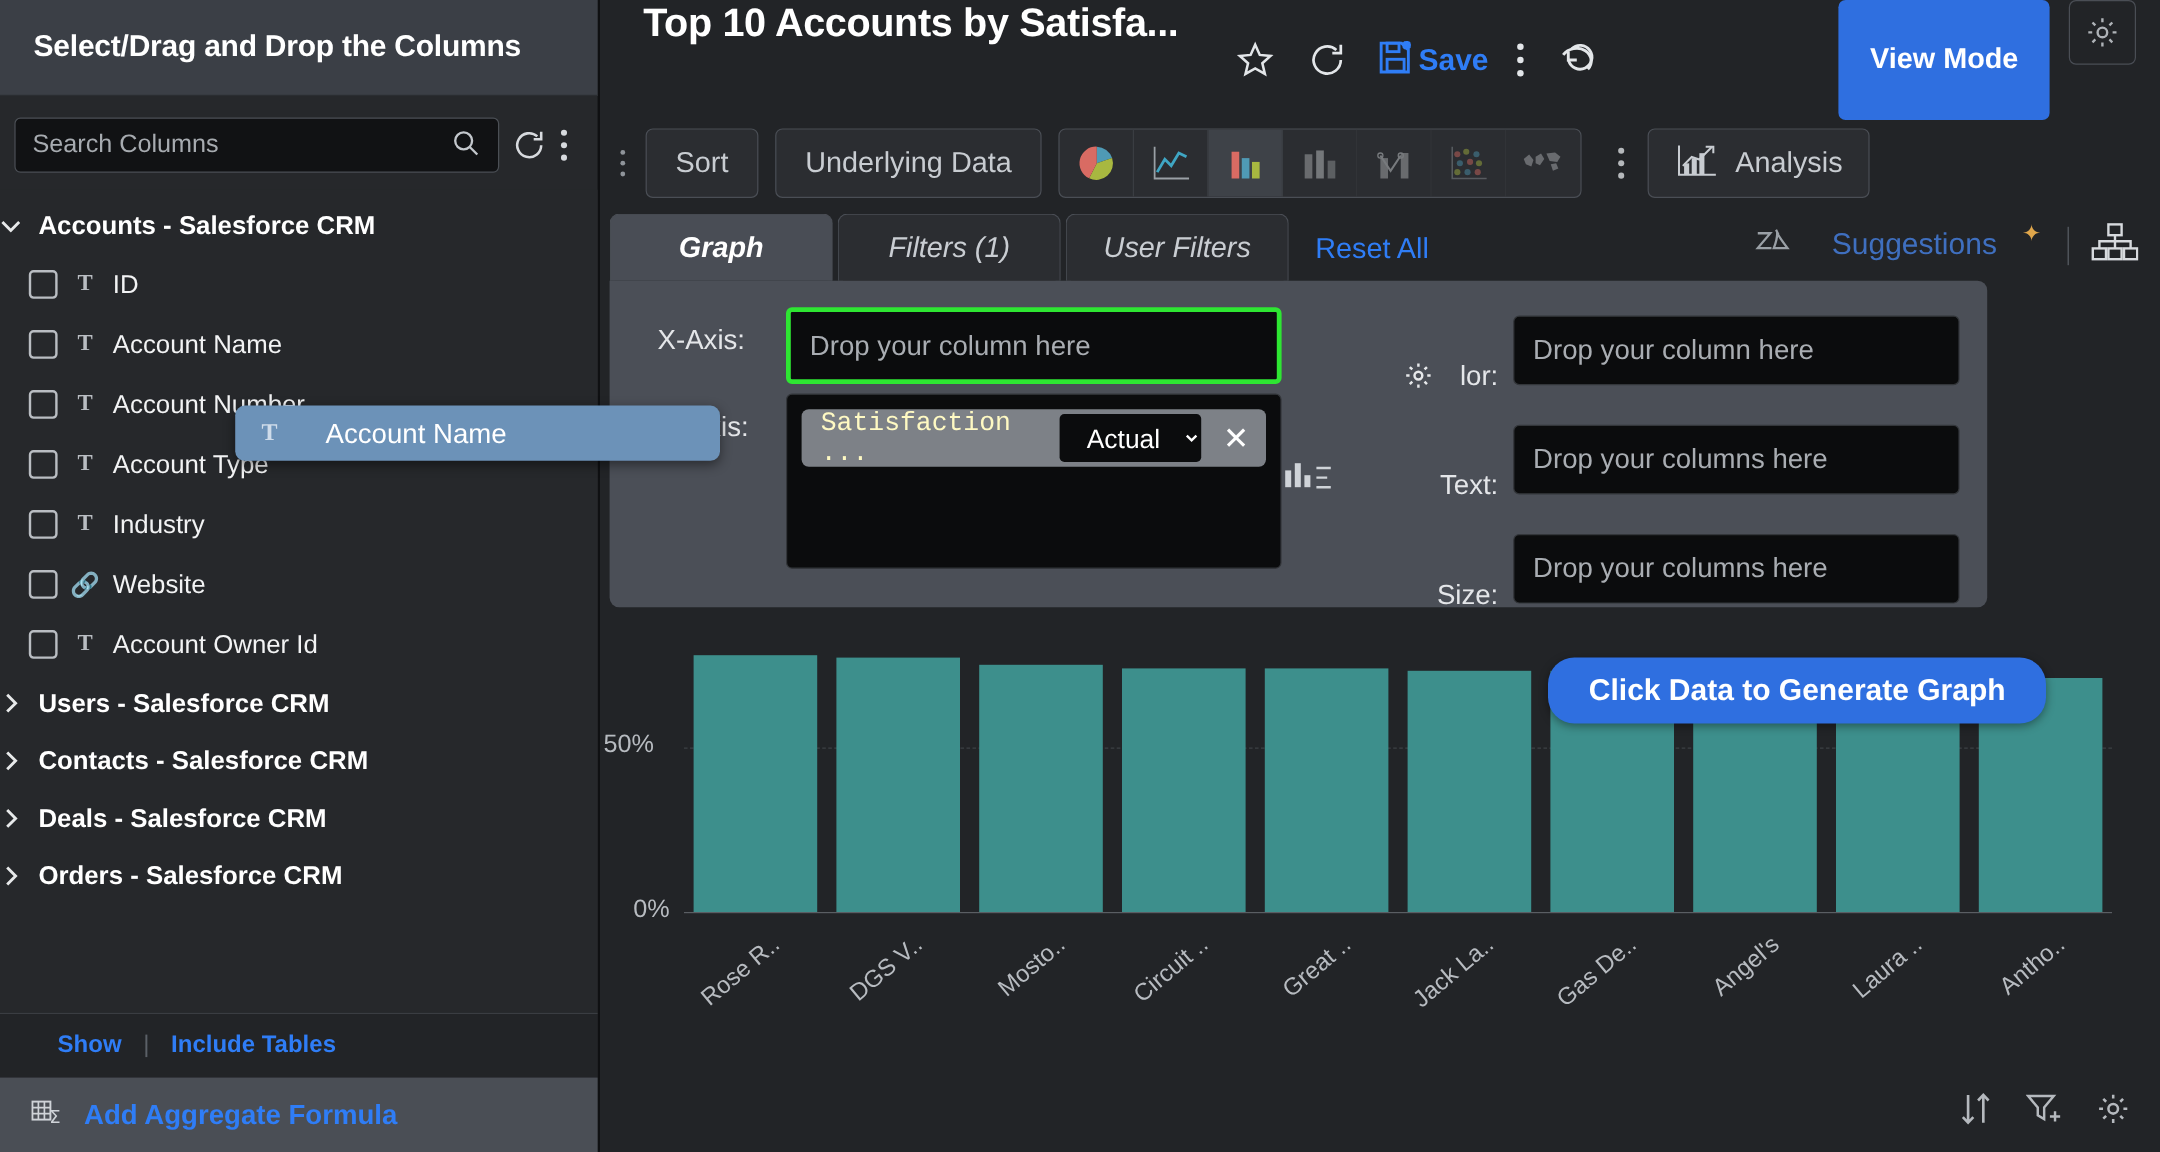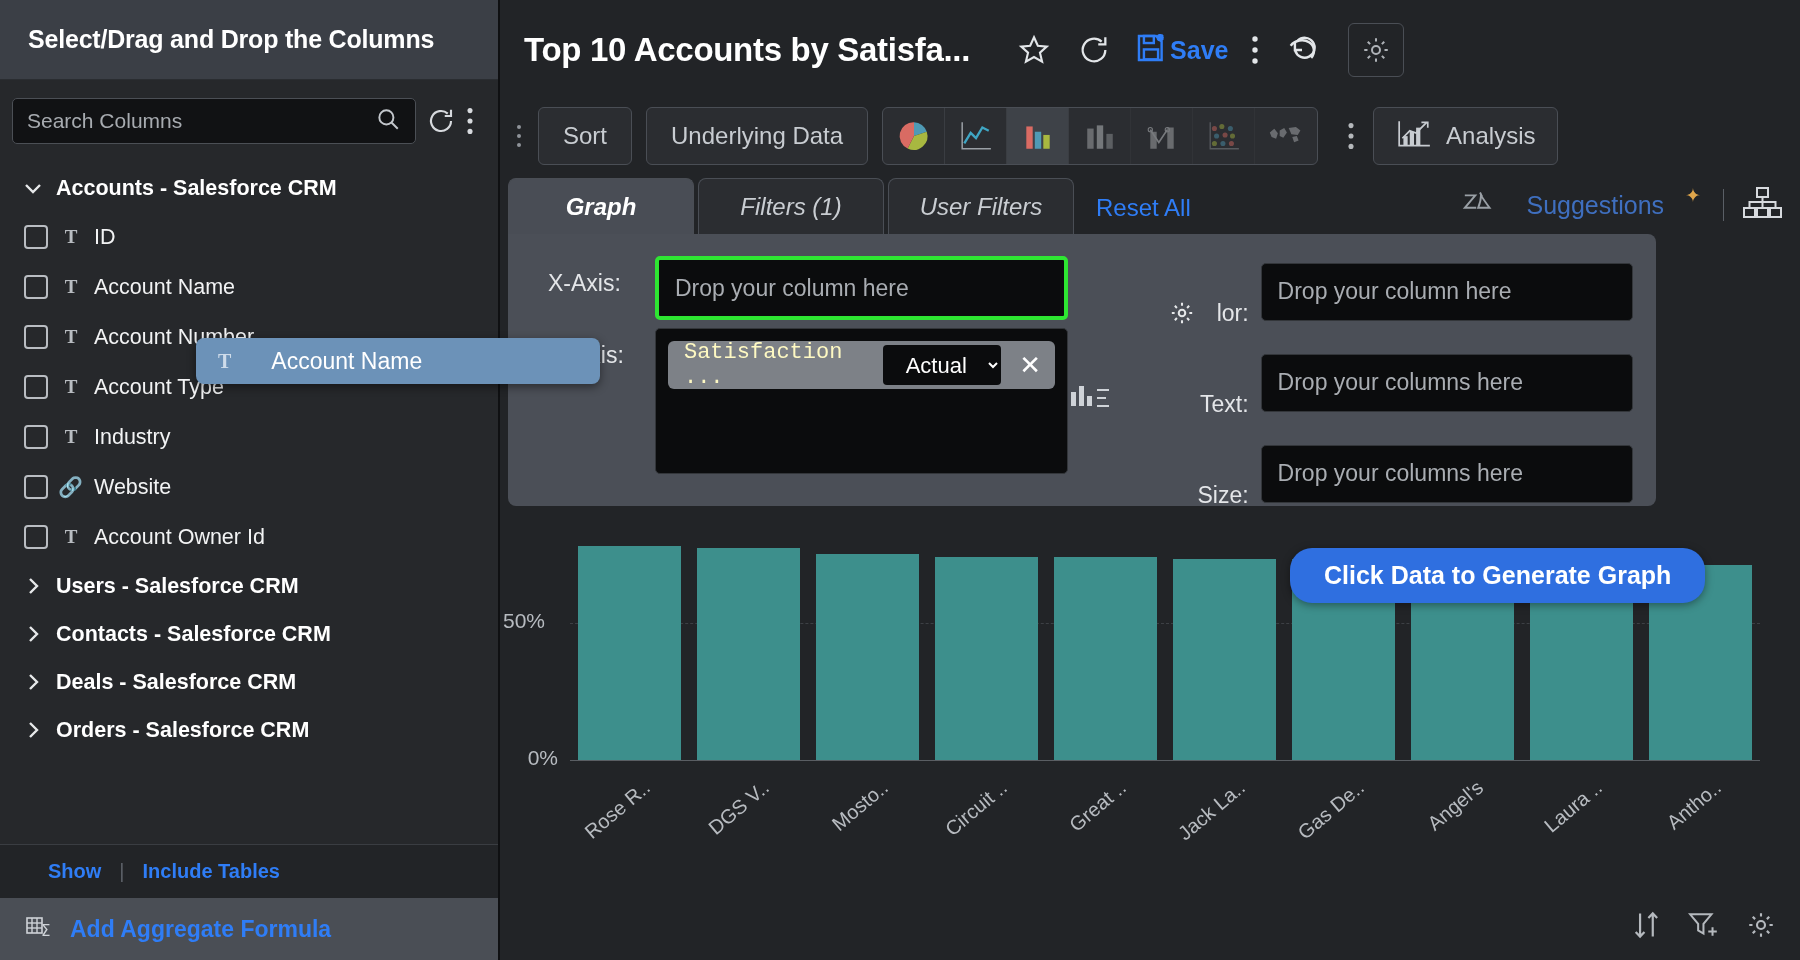--- a/index.html
+++ b/index.html
@@ -52,21 +52,21 @@
 
   #tree {
     flex: 1 1 auto;
     overflow: hidden;
     padding-top: 6px;
     background: #26282b;
   }
   .tree-group {
     display: flex; align-items: center;
     height: 48px;
-    padding-left: 24px;
+    padding-left: 0;
     gap: 14px;
     cursor: pointer;
   }
   .tree-group .label { color: #fff; font-size: 21.5px; font-weight: bold; }
   .caret { width: 18px; color: #e7e9ea; font-size: 19px; line-height: 1; display:flex; align-items:center; justify-content:center; }
   .tree-item {
     display: flex; align-items: center;
     height: 50px;
     padding-left: 24px;
     gap: 0;
@@ -123,22 +123,22 @@
 
   
   #main {
     flex: 1 1 auto; height: 960px;
     background: #222427;
     position: relative;
     display: flex; flex-direction: column;
   }
   #topbar {
     height: 100px;
-    display: flex; align-items: center;
-    padding: 0 20px 0 24px;
+    display: flex; 
+    padding: 0 20px 0 36px;
     gap: 0;
     background: #222427;
   }
   #chart-title {
     color: #ffffff; font-size: 33px; font-weight: bold;
     white-space: nowrap;
     margin-right: 34px;
     letter-spacing: -0.3px;
   }
   .tb-icon { margin: 0 13px; cursor: pointer; display: flex; align-items: center; }
@@ -520,20 +520,21 @@
         </svg>
       </span>
       <span class="tb-icon">
         <svg width="34" height="34" viewBox="0 0 24 24" fill="none" stroke="#e3e6e9" stroke-width="1.7">
           <path d="M7 7v5h5"></path>
             <path d="M7.2 11.6A7 7 0 1 1 9 18.6" transform="scale(1,-1) translate(0,-24)"></path>
           <path d="M4 9c3-4 9-5 13-2.5s4.5 8 1.5 11"></path>
         </svg>
       </span>
 
+      <button id="view-mode">View Mode</button>
       <span id="settings-sq">
         <svg width="30" height="30" viewBox="0 0 24 24" fill="none" stroke="#aeb2b7" stroke-width="1.6">
           <circle cx="12" cy="12" r="3.2"></circle>
           <path d="M12 2.6v2.6M12 18.8v2.6M21.4 12h-2.6M5.2 12H2.6M18.6 5.4l-1.9 1.9M7.3 16.7l-1.9 1.9M18.6 18.6l-1.9-1.9M7.3 7.3L5.4 5.4"></path>
         </svg>
       </span>
     </div>
 
     <div id="toolbar">
       <span id="grip">

